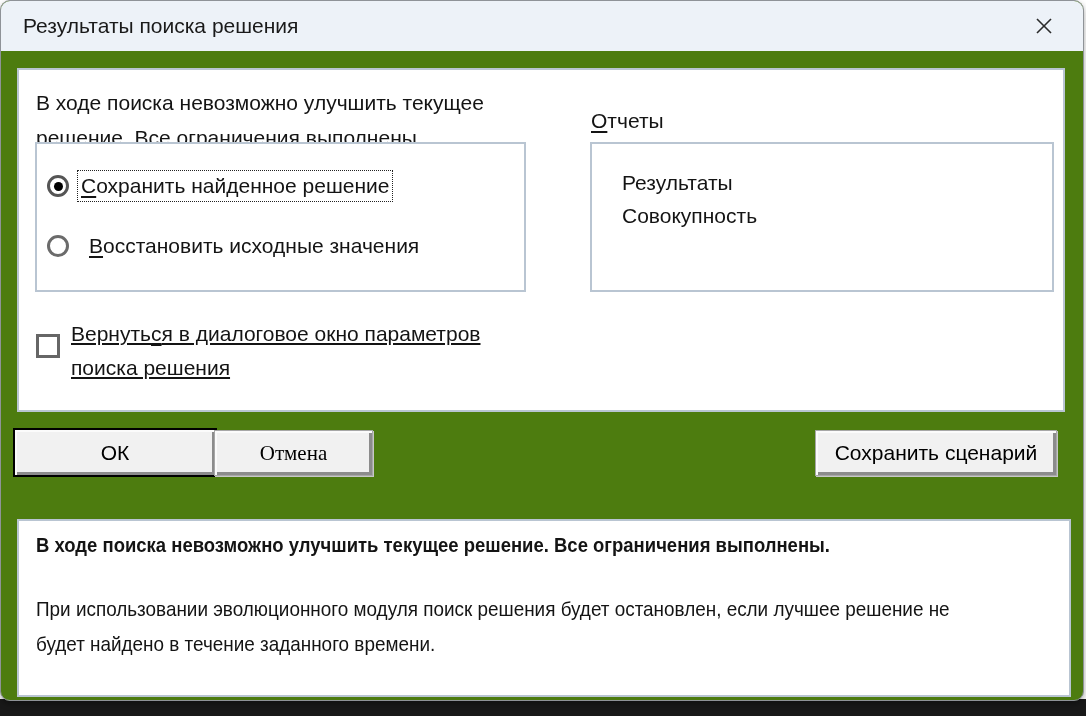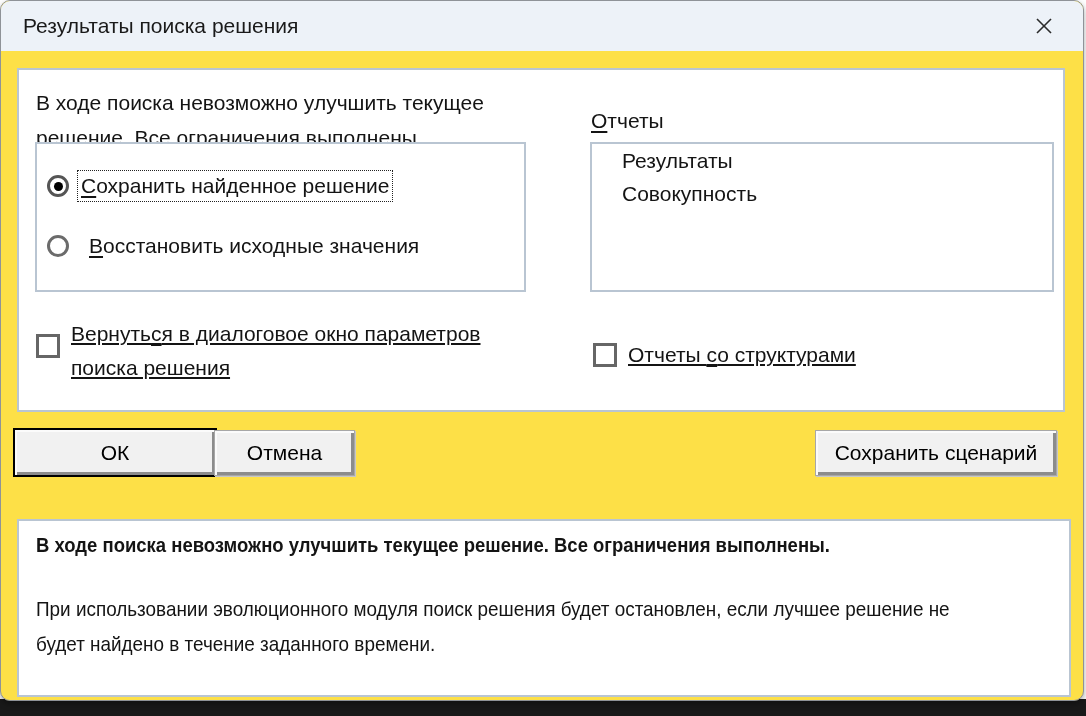--- a/index.html
+++ b/index.html
@@ -4,21 +4,21 @@
 <style>
   html,body{margin:0;padding:0;}
   body{
     width:1086px;height:716px;position:relative;background:#ffffff;
     font-family:"Liberation Sans", sans-serif;color:#141414;
     -webkit-font-smoothing:antialiased;overflow:hidden;
   }
   .screen-strip{position:absolute;left:0;top:699px;width:1086px;height:17px;background:#191919;}
   .window{
     position:absolute;left:0;top:0;width:1084px;height:701px;box-sizing:border-box;
-    background:#fde047;border:1px solid #8f9398;border-radius:10px;
+    background:#4d7c0f;border:1px solid #8f9398;border-radius:10px;
     box-shadow:0 3px 6px rgba(0,0,0,.35);overflow:hidden;
   }
   .titlebar{position:absolute;left:0;top:0;width:100%;height:50px;background:#edf2f8;}
   .title{position:absolute;left:22px;top:13px;font-size:21px;color:#1a1a1a;}
   .close-btn{position:absolute;right:16px;top:8px;width:46px;height:36px;
     display:flex;align-items:center;justify-content:center;background:transparent;border:0;cursor:default;}
   .groupbox{position:absolute;box-sizing:border-box;border:2px solid #b9c5d2;background:#ffffff;}
   #main-group{left:16px;top:67px;width:1048px;height:344px;}
   .msg{position:absolute;left:17px;top:15px;font-size:21px;line-height:35px;white-space:pre-line;}
   #radio-group{position:absolute;left:16px;top:72px;width:491px;height:150px;
@@ -28,36 +28,36 @@
   #radio-row-2{top:84px;gap:8px;}
   .radio{width:16px;height:16px;border:3px solid #6b6b6b;border-radius:50%;
     background:#fff;margin-right:12px;flex:0 0 auto;display:flex;align-items:center;justify-content:center;}
   .radio.checked{border-color:#555;}
   .radio.checked::after{content:"";width:9px;height:9px;border-radius:50%;background:#000;}
   .rlabel{font-size:21px;white-space:pre-line;}
   .focusring{outline:1px dotted #222;outline-offset:3px;}
   .u{text-decoration:underline;text-underline-offset:3px;}
   .reports-label{position:absolute;left:572px;top:39px;font-size:21px;}
   #reports-list{position:absolute;left:571px;top:72px;width:464px;height:150px;
-    box-sizing:border-box;border:2px solid #b9c5d2;background:#fff;padding:0 0 0 30px;}
+    box-sizing:border-box;border:2px solid #b9c5d2;background:#fff;padding:22px 0 0 30px;}
   .list-item{font-size:21px;line-height:33px;}
   .cb-row{position:absolute;display:flex;align-items:flex-start;text-decoration:underline;}
   #cb-row-1{left:17px;top:247px;}
   #cb-row-2{left:574px;top:268px;}
   .checkbox{width:18px;height:18px;border:3px solid #666;background:#fff;flex:0 0 auto;}
   #cb-row-1 .checkbox{margin-top:17px;}
   #cb-row-2 .checkbox{margin-top:5px;}
   .cb-label{font-size:21px;line-height:34px;margin-left:11px;white-space:pre-line;}
   .btn{position:absolute;font-family:"Liberation Sans", sans-serif;font-size:21px;color:#000;
     background:#f1f1f1;cursor:default;}
   .btn-3d{border:1px solid #a7a7a7;
     box-shadow:inset 2px 2px 0 #fbfbfb, inset -3px -3px 0 #8c8c8c, 1px 1px 0 #c7c7c7;}
   #btn-ok{left:12px;top:427px;width:204px;height:49px;border:2px solid #000;
     box-shadow:inset 2px 2px 0 #fbfbfb, inset -3px -3px 0 #8c8c8c;}
-  #btn-cancel{left:213px;top:429px;width:141px;height:46px;}
+  #btn-cancel{left:213px;top:429px;width:159px;height:46px;font-family:Liberation Serif, serif;}
   #btn-save-scenario{left:814px;top:429px;width:242px;height:46px;}
   #footer-box{left:16px;top:518px;width:1054px;height:178px;}
   .footer-heading{position:absolute;left:17px;top:12px;font-size:21px;font-weight:bold;
     white-space:nowrap;transform:scaleX(0.88);transform-origin:0 0;}
   .footer-body{position:absolute;left:17px;top:70px;font-size:21px;line-height:35px;
     white-space:pre-line;transform:scaleX(0.90);transform-origin:0 0;width:1140px;}
 </style>
 </head>
 <body>
 
@@ -99,24 +99,20 @@
       <div class="list-item">Результаты</div>
       <div class="list-item">Совокупность</div>
     </div>
 
     <div class="cb-row" id="cb-row-1">
       <span class="checkbox"></span>
       <span class="cb-label"><span>Вернуть</span><span class="u">с</span><span>я в диалоговое окно параметров
 поиска решения</span></span>
     </div>
 
-    <div class="cb-row" id="cb-row-2">
-      <span class="checkbox"></span>
-      <span class="cb-label"><span>Отчеты </span><span class="u">с</span><span>о структурами</span></span>
-    </div>
 
   </div>
 
   <button class="btn" id="btn-ok">ОК</button>
   <button class="btn btn-3d" id="btn-cancel">Отмена</button>
   <button class="btn btn-3d" id="btn-save-scenario">Сохранить сценарий</button>
 
   <div class="groupbox" id="footer-box">
     <div class="footer-heading">В ходе поиска невозможно улучшить текущее решение. Все ограничения выполнены.</div>
     <div class="footer-body">При использовании эволюционного модуля поиск решения будет остановлен, если лучшее решение не

